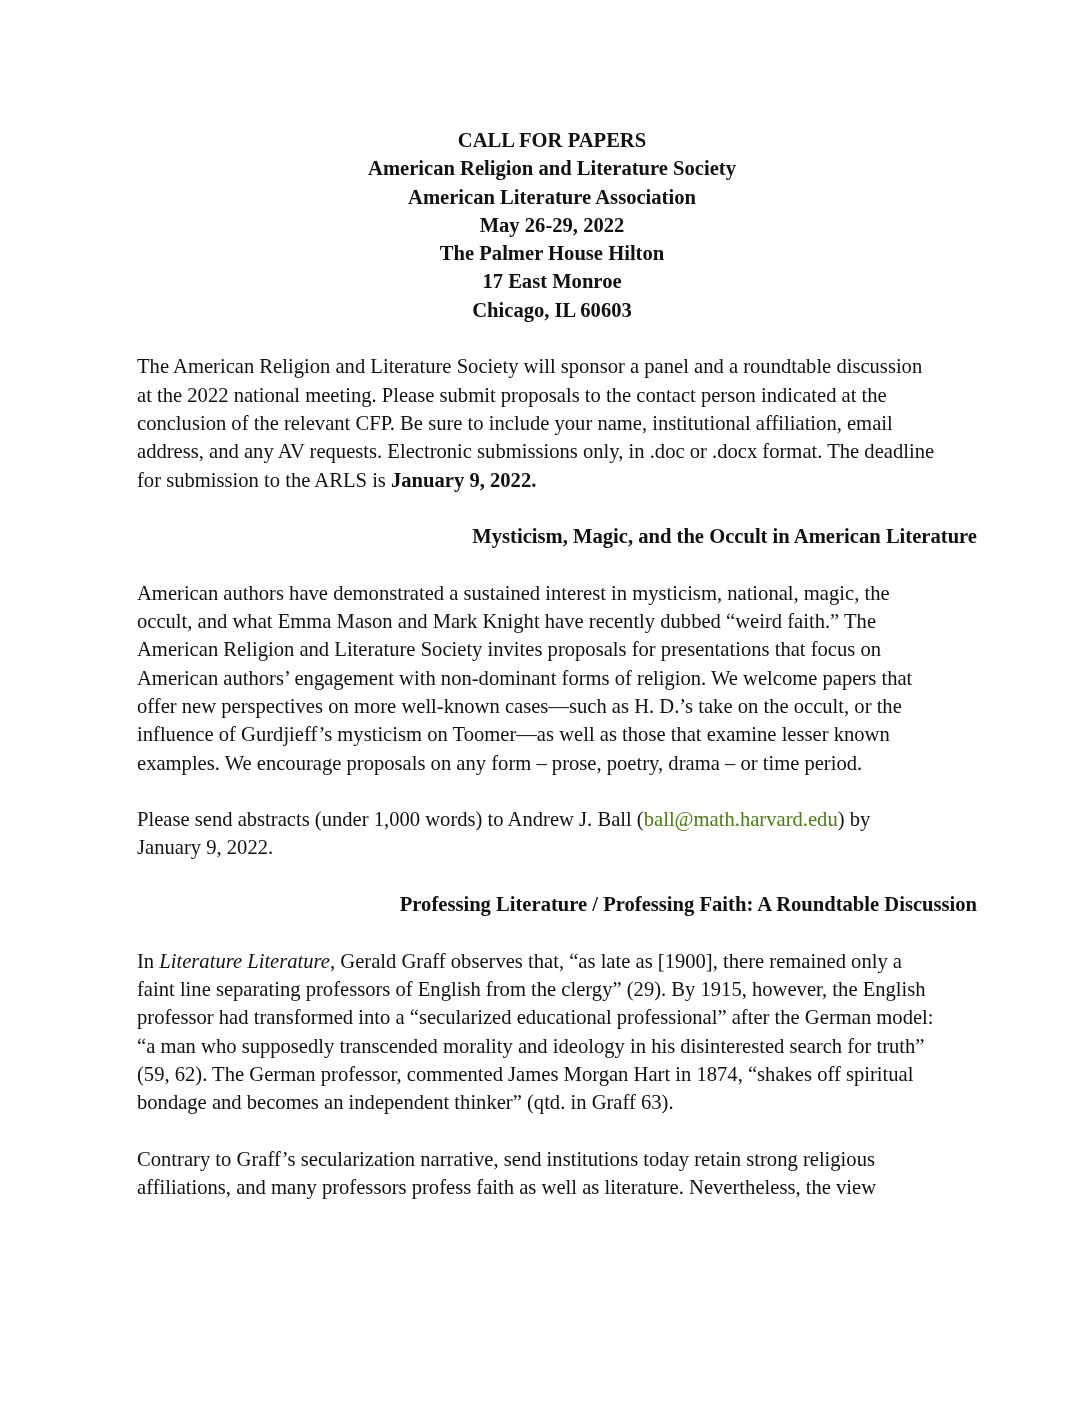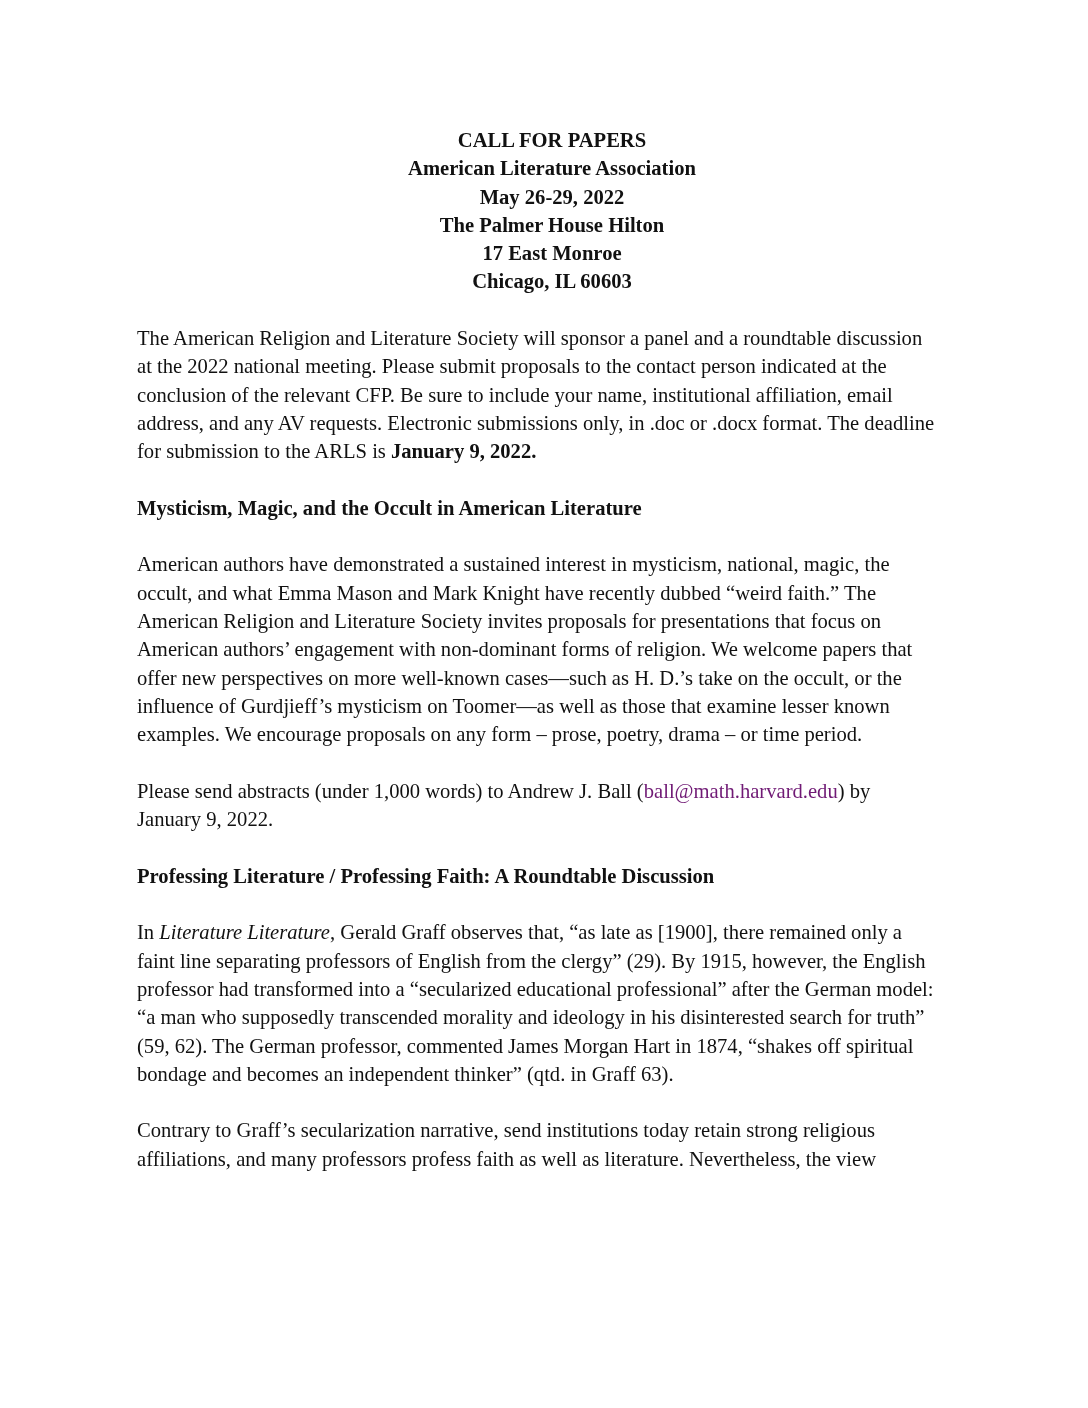--- a/index.html
+++ b/index.html
@@ -5,33 +5,34 @@
   html, body { margin: 0; padding: 0; background: #ffffff; }
   body { width: 1088px; height: 1408px; position: relative; overflow: hidden; }
   .page {
     position: absolute; left: 137px; top: 126px; width: 840px;
     font-family: Liberation Serif, serif;
     font-size: 20.6px; line-height: 28.3px; color: #111111;
   }
   .center { text-align: center; font-weight: bold; width: 830px; }
   .center div { white-space: nowrap; }
   p { margin: 0 0 28.3px 0; }
-  .heading { font-weight: bold; margin: 0 0 28.3px 0; }
+  .heading { font-weight: bold; margin: 0 0 28.3px 0; text-align: right; }
   .line { display: block; white-space: nowrap; }
   b { font-weight: bold; }
-  a.email { color: #701a75; text-decoration: none; }
+  a.email { color: #4d7c0f; text-decoration: none; }
   i { font-style: italic; }
 </style>
 </head>
 <body>
 
 <div class="page">
 
   <div class="center">
     <div>CALL FOR PAPERS</div>
+    <div>American Religion and Literature Society</div>
     <div>American Literature Association</div>
     <div>May 26-29, 2022</div>
     <div>The Palmer House Hilton</div>
     <div>17 East Monroe</div>
     <div>Chicago, IL  60603</div>
   </div>
   <div style="height:28.3px"></div>
 
   <p>
     <span class="line">The American Religion and Literature Society will sponsor a panel and a roundtable discussion</span>

